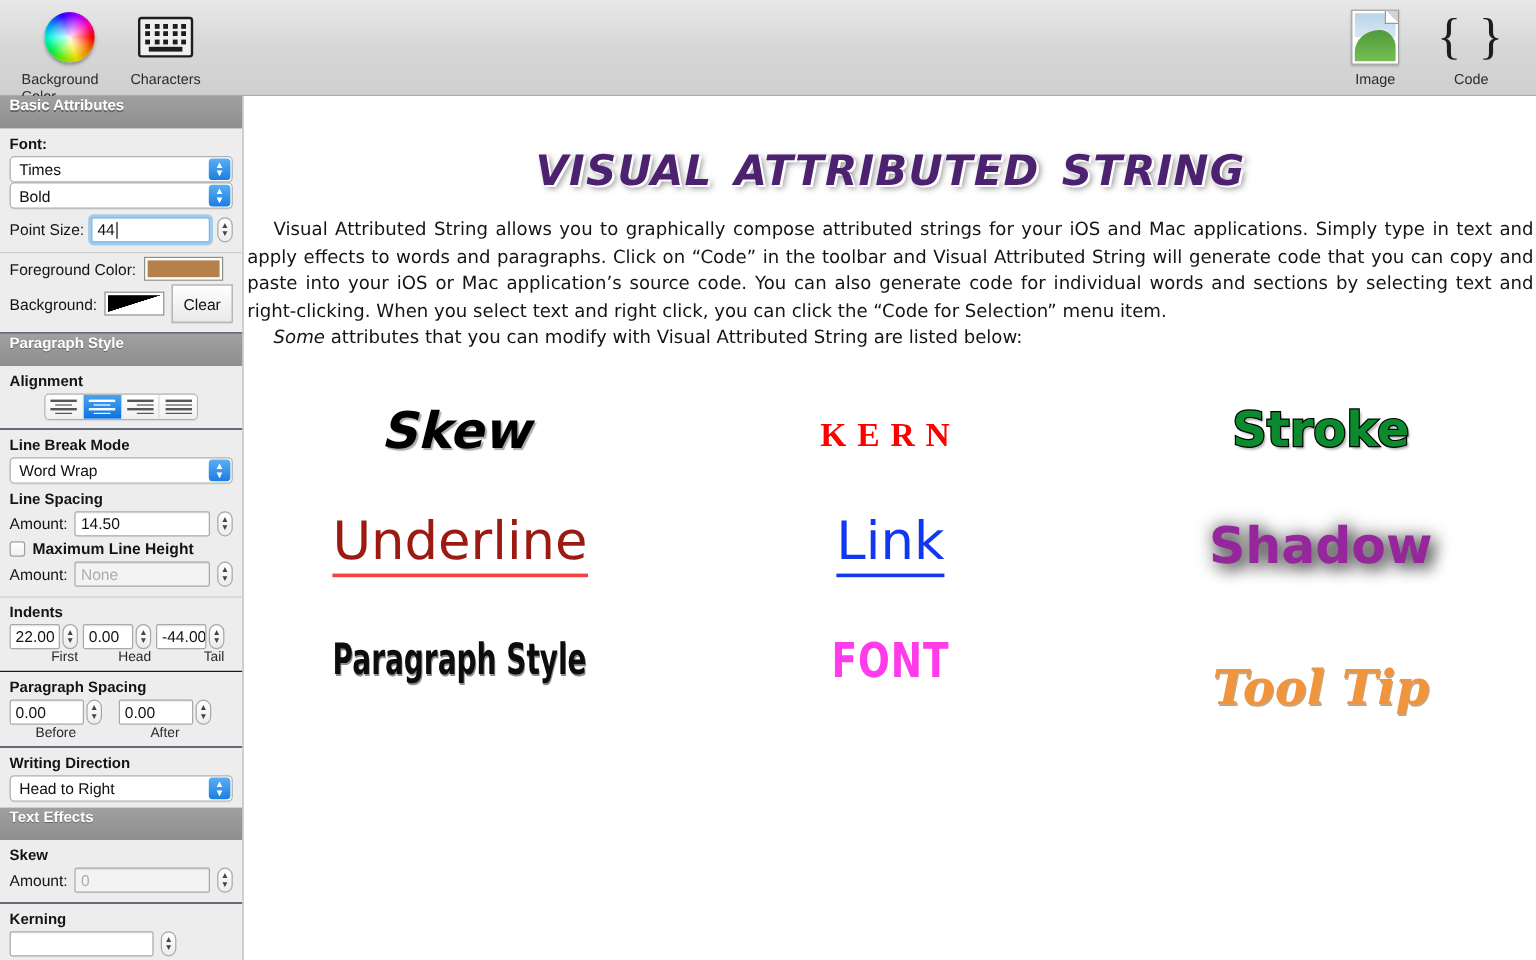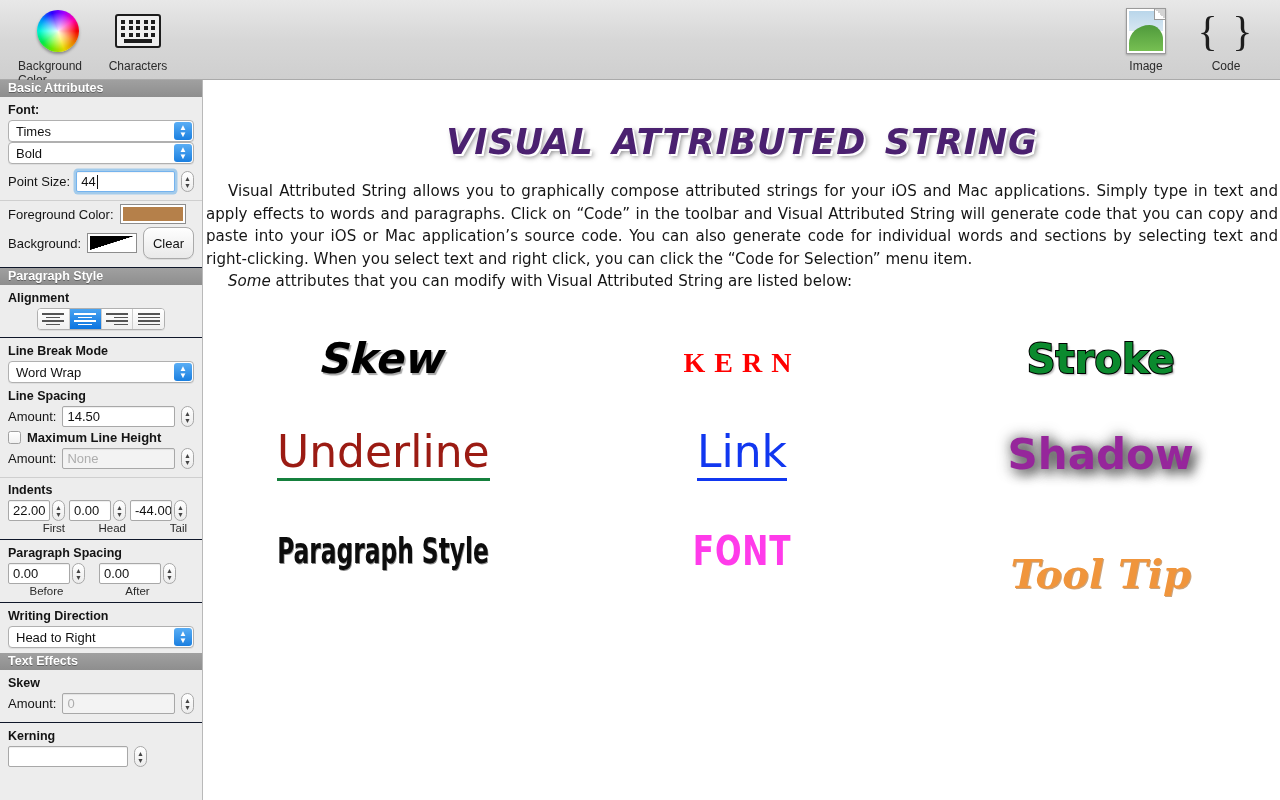--- a/index.html
+++ b/index.html
@@ -62,21 +62,21 @@
 
   
   .sidebar{
     position:absolute; left:0; top:80px; width:203px; height:720px;
     background:#ededed; border-right:1px solid #b9b9b9; overflow:hidden;
     font-size:13px; color:#1a1a1a;
   }
   .sec-header{
     background:linear-gradient(to bottom,#a0a0a0,#8e8e8e);
     color:#fff; font-weight:bold; font-size:12.5px;
-    padding:3px 0 3px 8px; height:17px; line-height:11px;
+    padding:3px 0 3px 8px; height:27px; line-height:11px;
     text-shadow:0 1px 0 rgba(0,0,0,.35);
   }
   .grp{ padding:4px 8px 5px; }
   .grp.divider{ border-bottom:1px solid #0f172a; }
   .lbl-bold{ font-weight:bold; font-size:12.5px; color:#141414; margin:2px 0 3px; }
   .row{ display:flex; align-items:center; gap:6px; margin:3px 0; }
   .row .cap{ font-size:13px; color:#141414; white-space:nowrap; }
 
   
   .popup{
@@ -112,21 +112,21 @@
     flex:none;
   }
 
   
   .well{
     width:66px; height:20px; border:1px solid #8d8d8d; background:#fff;
     padding:2px;
   }
   .well-in{ width:100%; height:100%; }
   .btn{
-    height:32px; padding:0 9px; border:1px solid #aaa; border-radius:8px;
+    height:32px; padding:0 9px; border:1px solid #aaa; border-radius:0;
     background:linear-gradient(to bottom,#fefefe,#e9e9e9); font-size:13px; color:#111;
     display:flex; align-items:center; justify-content:center;
     box-shadow:0 1px 0 rgba(0,0,0,.08);
   }
 
   
   .seg{
     display:flex; width:128px; height:22px; margin:2px auto 2px;
     border:1px solid #b0b0b0; border-radius:4px; overflow:hidden;
     background:#fff; box-shadow:0 1px 0 rgba(0,0,0,.07);
@@ -186,21 +186,21 @@
     font-family:"Liberation Serif", serif; font-weight:bold; font-size:40px;
     color:#FF0000; letter-spacing:9px; font-variant:small-caps; text-transform:lowercase;
   }
   .s-stroke{
     font-family:"DejaVu Sans", sans-serif; font-weight:bold; font-size:40px;
     color:#0B8A2E; -webkit-text-stroke:2px #000;
     paint-order:stroke fill; text-shadow:2px 2px 2px rgba(0,0,0,.3);
   }
   .s-underline{
     font-family:"DejaVu Sans", sans-serif; font-size:44px; color:#9B1B13;
-    border-bottom:3px solid #15803d; line-height:1.05; padding-bottom:2px;
+    border-bottom:3px solid #ef4444; line-height:1.05; padding-bottom:2px;
   }
   .s-link{
     font-family:"DejaVu Sans", sans-serif; font-size:44px; color:#1137F0;
     border-bottom:3px solid #1137F0; line-height:1.05; padding-bottom:2px;
   }
   .s-shadow{
     font-family:"DejaVu Sans", sans-serif; font-weight:bold; font-size:42px;
     color:#96269B; text-shadow:0 0 14px rgba(90,90,90,.95), 5px 5px 12px rgba(70,70,70,.9);
   }
   .s-pstyle{

